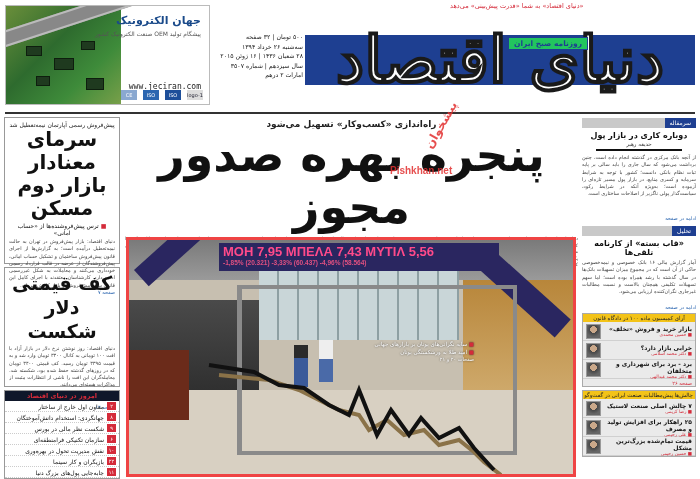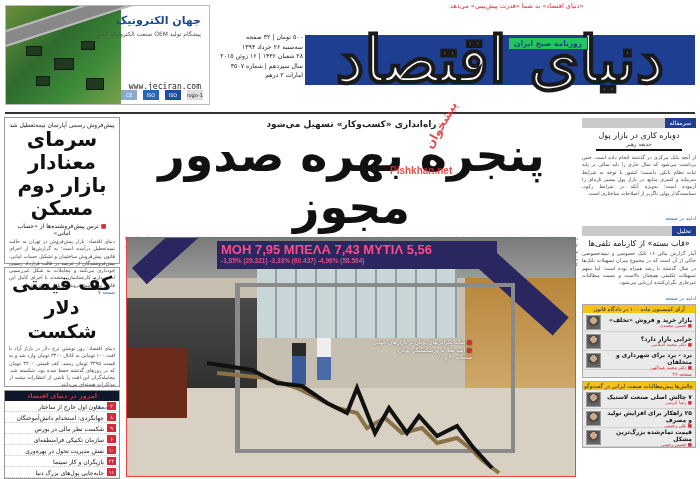--- a/index.html
+++ b/index.html
@@ -42,21 +42,21 @@
   
   .center-col { left: 125px; top: 117px; width: 453px; }
   .center-kicker { font-size: 9px; color: #222; text-align: center; font-weight: bold; margin-top: 2px; }
   .center-head { font-size: 46px; font-weight: bold; color: #111; text-align: center; line-height: 52px; letter-spacing: -2px; font-family: "DejaVu Sans", sans-serif; }
   .watermark { left: 390px; top: 165px; color: #e23030; font-size: 10px; font-weight: bold; font-family: Liberation Sans, sans-serif; opacity: 0.85; direction: ltr; }
   .watermark-fa { left: 415px; top: 118px; color: #e23030; font-size: 12px; font-weight: bold; transform: rotate(-60deg); opacity: .85; }
   .cols { display: flex; gap: 6px; margin-top: 3px; direction: rtl; }
   .cols > div { flex: 1; font-size: 4.6px; line-height: 6.5px; color: #555; text-align: justify; height: 33px; overflow: hidden; }
 
   
-  .photo { left: 126px; top: 237px; width: 450px; height: 240px; overflow: hidden; border: 1px solid #ef4444; background: #c7bfb0; direction: ltr; }
+  .photo { left: 126px; top: 237px; width: 450px; height: 240px; overflow: hidden; border: 3px solid #ef4444; background: #c7bfb0; direction: ltr; }
   .ph-ceiling { position: absolute; left: 0; top: 0; width: 100%; height: 40px; background: linear-gradient(#7a7a7a, #9a9a9a); }
   .ph-ticker { position: absolute; left: 90px; top: 3px; width: 280px; height: 28px; background: #2a2660; color: #ff4a8a; font-size: 13px; font-weight: bold; font-family: "Liberation Sans", sans-serif; white-space: nowrap; padding: 2px 4px; line-height: 13px; }
   .ph-ticker small { display: block; font-size: 6.5px; color: #e05080; line-height: 9px; }
   .ph-ticker-l { position: absolute; left: 5px; top: 30px; width: 110px; height: 22px; background: #2a2660; transform: rotate(-42deg); transform-origin: left top; }
   .ph-ticker-r { position: absolute; left: 360px; top: 6px; width: 110px; height: 24px; background: #2a2660; transform: rotate(42deg); transform-origin: left top; }
   .ph-glass { position: absolute; left: 130px; top: 30px; width: 200px; height: 70px; background: repeating-linear-gradient(90deg, #c9d6d8 0 18px, #8ea0a3 18px 20px); }
   .ph-wall-l { position: absolute; left: 0; top: 60px; width: 130px; height: 110px; background: linear-gradient(#4a4a4a, #2a2a2a); }
   .ph-wood { position: absolute; left: 0; top: 110px; width: 60px; height: 70px; background: #6b2b1a; }
   .ph-wall-r { position: absolute; right: 0; top: 40px; width: 110px; height: 160px; background: linear-gradient(#b8863a, #d8b880); }
   .ph-floor { position: absolute; left: 0; top: 150px; width: 100%; height: 90px; background: #d8d0c2; }
@@ -68,21 +68,21 @@
   .ph-cap-line { font-size: 5.5px; color: #fff; line-height: 8px; text-shadow: 0 0 2px #333; }
   .ph-cap-line::before { content: "■ "; color: #d42b3a; }
   .ph-cap-ref { font-size: 5px; color: #fff; text-shadow: 0 0 2px #333; }
   .ph-chart { position: absolute; left: 0; top: 0; width: 450px; height: 240px; }
 
   
   .right-col { left: 582px; top: 118px; width: 114px; }
   .sec-tab { display: flex; height: 10px; margin-bottom: 3px; }
   .sec-tab .lab { background: #1e3f91; color: #fff; font-size: 6px; padding: 0 5px; line-height: 10px; }
   .sec-tab .fill { flex: 1; background: #c9c9c9; }
-  .r-head { font-size: 8px; font-weight: normal; text-align: center; color: #111; }
+  .r-head { font-size: 8px; font-weight: bold; text-align: center; color: #111; }
   .r-author { font-size: 5.5px; text-align: center; color: #333; margin: 1px 0 2px; }
   .r-rule { height: 2px; background: #111; margin: 0 14px 3px; }
   .op-box { border: 1px solid #aaa; background: #eaeaea; margin-top: 3px; }
   .op-head { background: #f3c318; color: #222; font-size: 5.5px; text-align: center; padding: 1px 2px; white-space: nowrap; overflow: hidden; }
   .op-item { display: flex; align-items: center; gap: 3px; padding: 2px 3px; height: 19px; border-bottom: 1px solid #d0d0d0; }
   .op-photo { width: 15px; height: 15px; background: radial-gradient(circle at 50% 35%, #caa88a 30%, #444 31%, #666 70%); flex-shrink: 0; border: 1px solid #999; }
   .op-text { flex: 1; }
   .op-title { font-size: 6px; font-weight: bold; color: #111; line-height: 7px; }
   .op-auth { font-size: 4.5px; color: #d42b3a; }
   .op-auth::before { content: "■ "; }

